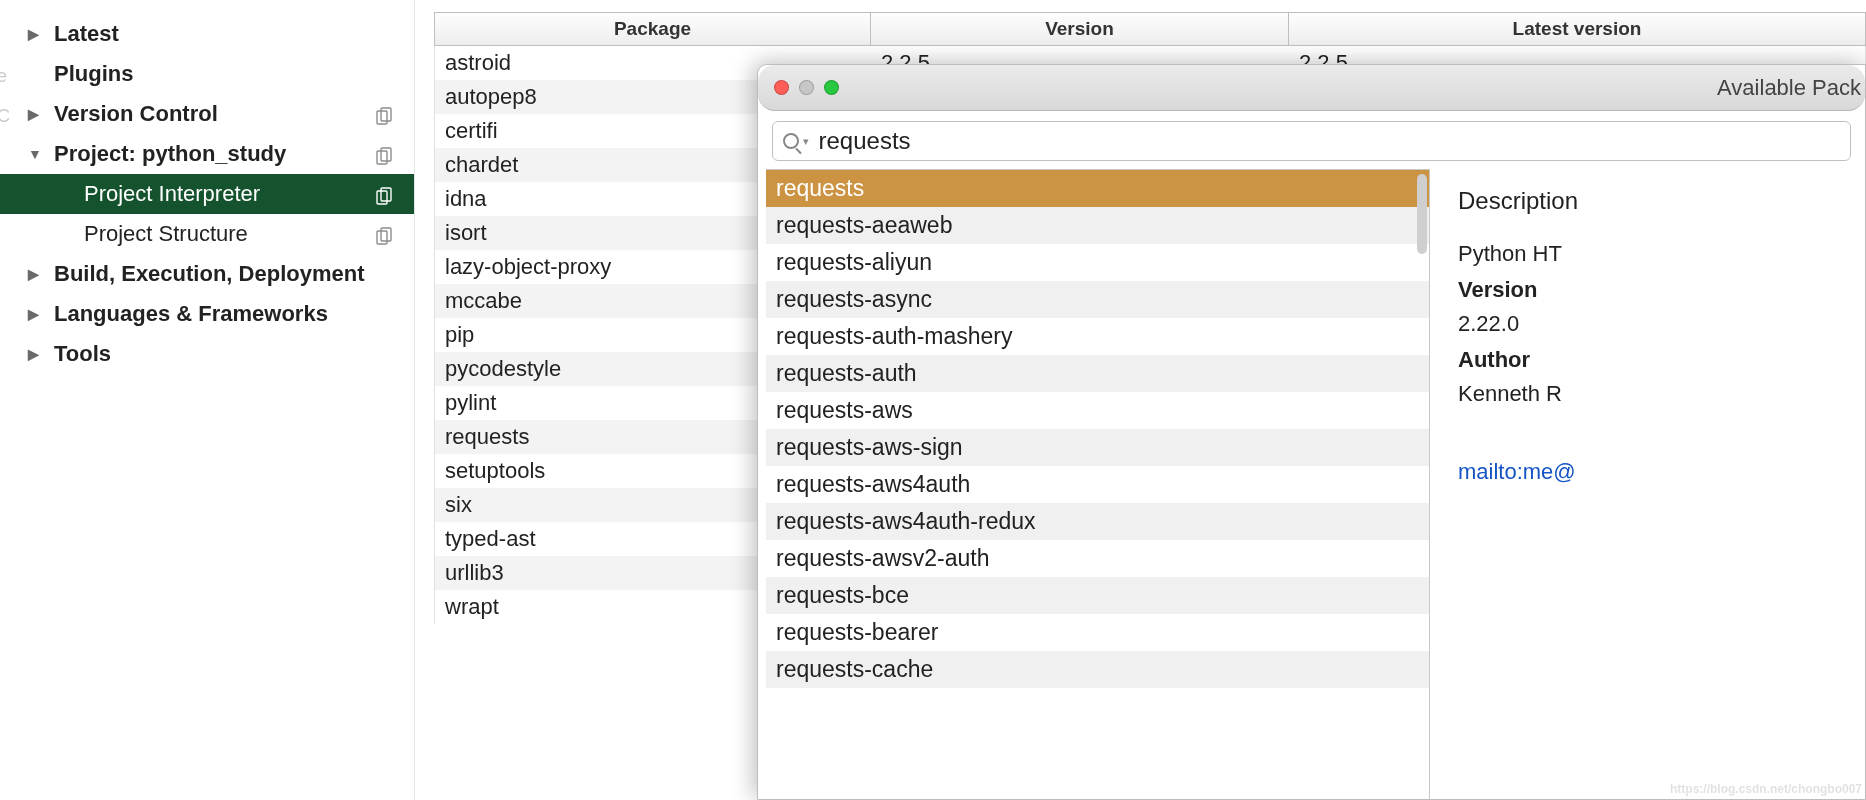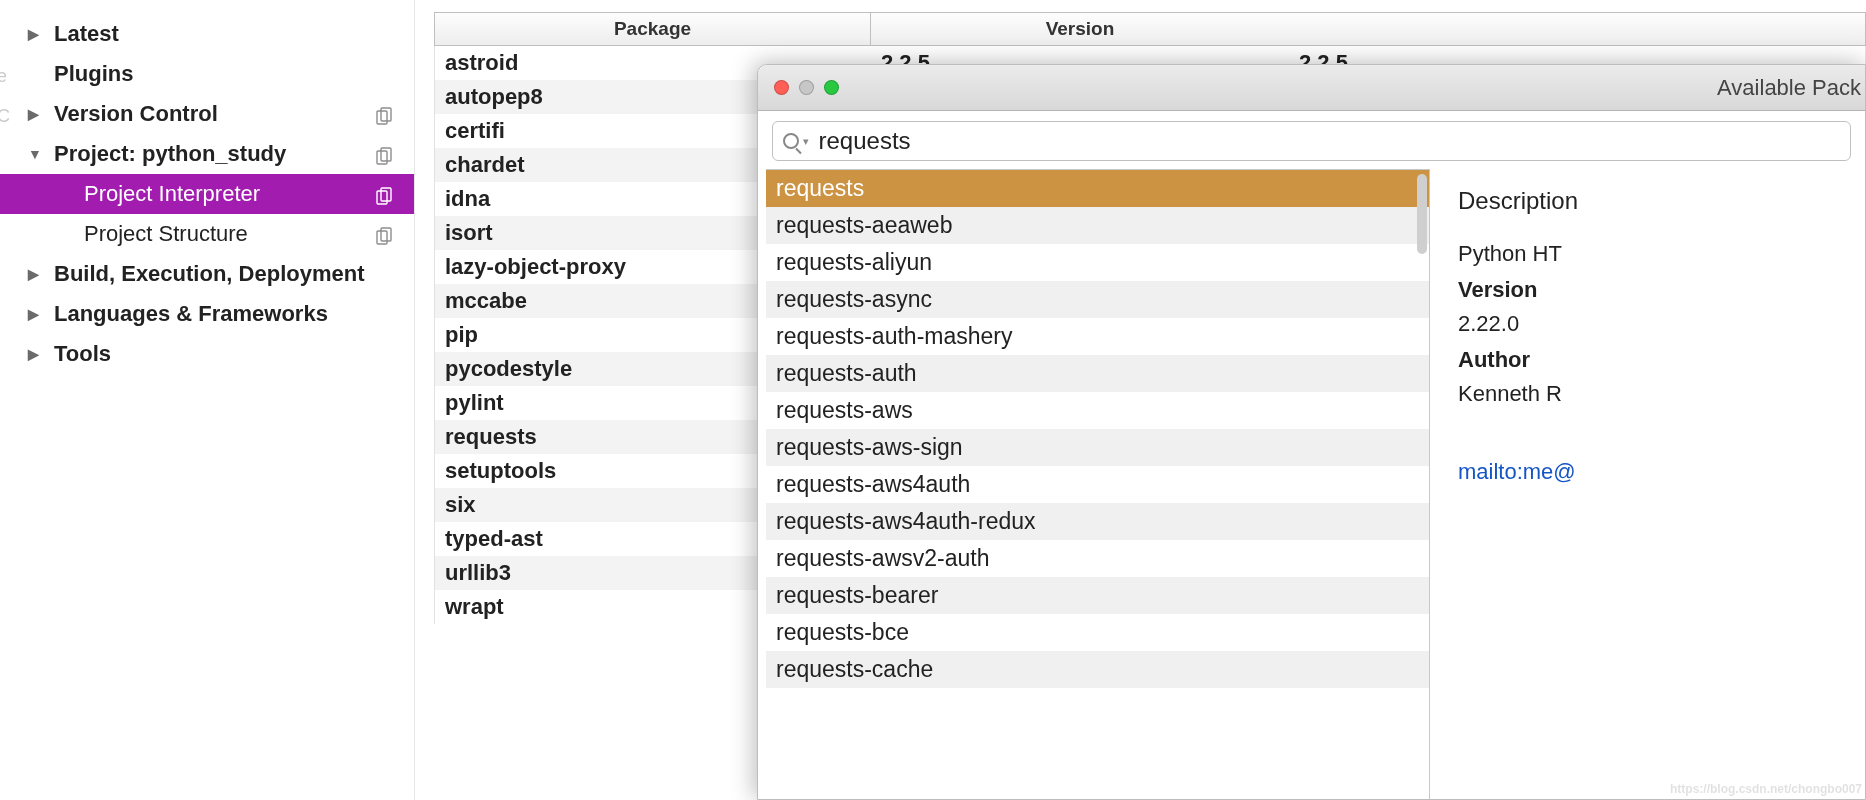--- a/index.html
+++ b/index.html
@@ -7,47 +7,47 @@
 body { position: relative; }
 
 
 .sidebar { position: absolute; left: 0; top: 0; width: 415px; height: 800px; background: #fff; border-right: 1px solid #e6e6e6; }
 .tree { padding-top: 14px; }
 .tree-row { display: flex; align-items: center; height: 40px; padding-left: 28px; color: #222; font-size: 22px; position: relative; }
 .tree-row.bold { font-weight: 700; }
 .tree-row .arrow { width: 12px; margin-right: 14px; font-size: 14px; color: #6a6a6a; }
 .tree-row .spacer { width: 12px; margin-right: 14px; }
 .tree-row.sub { padding-left: 84px; font-weight: 400; }
-.tree-row.selected { background: #a21caf; color: #fff; }
+.tree-row.selected { background: #14532d; color: #fff; }
 .tree-row .copy-icon { position: absolute; right: 22px; top: 11px; width: 16px; height: 18px; }
 .copy-icon svg { width: 16px; height: 18px; }
 .copy-icon svg rect { fill: none; stroke: #8d8d8d; stroke-width: 1.4; }
 .tree-row.selected .copy-icon svg rect { stroke: #fff; }
 
 
 .edge-letters { position: absolute; left: -3px; top: 56px; font-size: 18px; color: #555; line-height: 40px; opacity: .3; }
 
 
 .pkg-table { position: absolute; left: 434px; top: 12px; right: 0; }
 .pkg-header { display: flex; background: linear-gradient(#fdfdfd,#ededed); border: 1px solid #bfbfbf; height: 34px; font-size: 19px; color: #333; font-weight: bold; }
 .pkg-header .col { display: flex; justify-content: center; align-items: center; border-right: 1px solid #bfbfbf; }
 .pkg-header .col:last-child { border-right: none; }
 
 .col-p { width: 436px; }
 .col-v { width: 418px; }
 .col-l { flex: 1; }
 .pkg-body { border-left: 1px solid #e1e1e1; border-right: 1px solid #e1e1e1; }
-.pkg-row { display: flex; height: 34px; align-items: center; font-size: 22px; color: #222; font-weight: bold; }
+.pkg-row { display: flex; height: 34px; align-items: center; font-size: 22px; color: #222; }
 .pkg-row:nth-child(even){ background:#f3f3f3; }
 .pkg-row .cell { padding-left: 10px; }
 .pkg-row .c1{ width:436px; } .pkg-row .c2{ width:418px; } .pkg-row .c3{ flex:1; }
 
 
 .popup { position: absolute; left: 757px; top: 64px; right: 0; height: 736px; background: #fff; box-shadow: -4px -2px 22px rgba(0,0,0,.25); border: 1px solid #bdbdbd; border-top-left-radius: 10px; border-top-right-radius: 0; overflow: hidden; }
-.titlebar { height: 46px; background: linear-gradient(#ebebeb,#d8d8d8); display: flex; align-items: center; position: relative; border-bottom: 1px solid #b5b5b5; border-top-left-radius: 10px; }
+.titlebar { height: 46px; background: linear-gradient(#ebebeb,#d8d8d8); display: flex; align-items: center; position: relative; border-bottom: 1px solid #b5b5b5; border-top-left-radius: 10px; border-radius: 17px; }
 .wbtn { width: 15px; height: 15px; border-radius: 50%; margin-left: 10px; border: 1px solid rgba(0,0,0,.2); }
 .wbtn.red { background:#ff5f57; margin-left:16px;}
 .wbtn.gray { background:#c7c7c7; }
 .wbtn.green { background:#28c840; }
 .win-title { position:absolute; right:4px; top:10px; font-size:22px; color:#444; }
 
 .searchbar { margin: 10px 14px 8px 14px; height: 40px; border: 1px solid #c0c0c0; border-radius: 6px; display:flex; align-items:center; padding: 0 10px; background:#fff; }
 .searchbar .sicon { width: 16px; height: 16px; border: 2px solid #888; border-radius: 50%; position:relative; margin-right:4px;}
 .searchbar .sicon::after { content:""; position:absolute; right:-5px; bottom:-5px; width:7px; height:2px; background:#888; transform:rotate(45deg);}
 .searchbar .dd { font-size:11px; color:#888; margin-right:10px; }
@@ -127,20 +127,21 @@
         <span class="arrow">▶</span>
         <span>Tools</span>
       </div>
     </div>
 </div>
 
 <div class="pkg-table">
   <div class="pkg-header">
     <div class="col col-p">Package</div>
     <div class="col col-v">Version</div>
+    <div class="col col-l">Latest version</div>
   </div>
   <div class="pkg-body" id="pkg-body">
       <div class="pkg-row">
         <div class="cell c1">astroid</div>
         <div class="cell c2">2.2.5</div>
         <div class="cell c3">2.2.5</div>
       </div>
       <div class="pkg-row">
         <div class="cell c1">autopep8</div>
         <div class="cell c2"></div>
@@ -243,22 +244,22 @@
         <div class="res-row">requests-aeaweb</div>
         <div class="res-row">requests-aliyun</div>
         <div class="res-row">requests-async</div>
         <div class="res-row">requests-auth-mashery</div>
         <div class="res-row">requests-auth</div>
         <div class="res-row">requests-aws</div>
         <div class="res-row">requests-aws-sign</div>
         <div class="res-row">requests-aws4auth</div>
         <div class="res-row">requests-aws4auth-redux</div>
         <div class="res-row">requests-awsv2-auth</div>
+        <div class="res-row">requests-bce</div>
         <div class="res-row">requests-bearer</div>
-        <div class="res-row">requests-bce</div>
         <div class="res-row">requests-cache</div>
         <div class="sb"></div>
       </div>
     <div class="details">
       <div class="hheading">Description</div>
       <div class="val">Python HT</div>
       <div class="label">Version</div>
       <div class="val">2.22.0</div>
       <div class="label">Author</div>
       <div class="val">Kenneth R</div>

